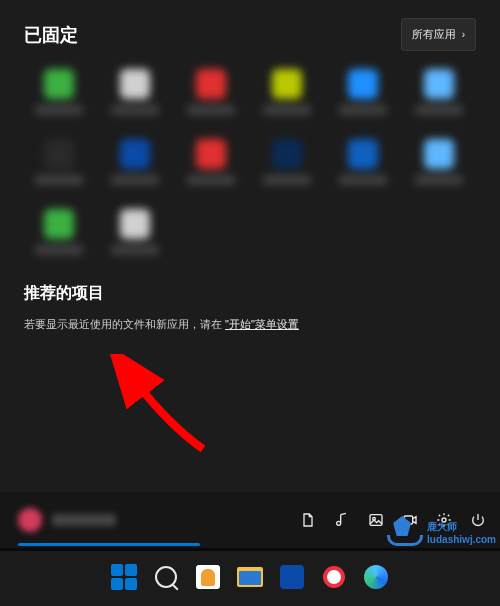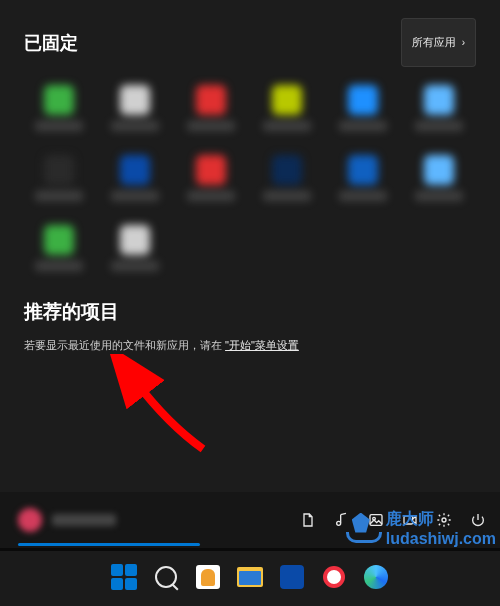--- a/index.html
+++ b/index.html
@@ -7,37 +7,37 @@
   .start-menu {
     position: absolute; left: 0; top: 0; width: 500px; height: 548px;
     background: #1c1c1c; color: #e8e8e8;
   }
   .pinned-section { padding: 18px 24px 0 24px; }
   .section-row { display: flex; align-items: center; justify-content: space-between; }
   .section-title { font-size: 18px; font-weight: 600; color: #fff; }
   .all-apps-btn {
     display: inline-flex; align-items: center; gap: 6px;
     background: rgba(255,255,255,0.06); border: 1px solid rgba(255,255,255,0.08);
-    border-radius: 4px; padding: 16px 10px; font-size: 11px; color: #e8e8e8;
+    border-radius: 4px; padding: 8px 10px; font-size: 11px; color: #e8e8e8;
     cursor: pointer;
   }
   .chev { font-size: 10px; }
   .pinned-grid {
     display: grid; grid-template-columns: repeat(6, 1fr);
     gap: 6px 4px; margin-top: 14px; filter: blur(4px);
   }
   .app-tile { display: flex; flex-direction: column; align-items: center; width: 70px; height: 64px; cursor: pointer; }
   .app-icon { width: 30px; height: 30px; border-radius: 6px; margin-top: 4px; }
   .app-label { font-size: 9px; color: #b0b0b0; margin-top: 6px; height: 10px; width: 48px; background: rgba(180,180,180,0.25); border-radius: 3px; }
   .ic-g { background:#3cb043; } .ic-r { background:#e03030; } .ic-y { background:#b8c800; }
   .ic-b { background:#1e90ff; } .ic-lb { background:#5fb7ff; } .ic-w { background:#d0d0d0; }
   .ic-dk { background:#2a2a2a; } .ic-tb { background:#0a4aa8; } .ic-db { background:#0b2a55; }
   .ic-vb { background:#1060c0; }
   .reco-section { padding: 14px 24px 0 24px; }
-  .reco-title { font-size: 19px; font-weight: 600; color: #fff; margin-bottom: 12px; }
+  .reco-title { font-size: 16px; font-weight: 600; color: #fff; margin-bottom: 12px; }
   .reco-hint { font-size: 11px; color: #cfcfcf; line-height: 1.6; }
   .reco-link { text-decoration: underline; color: #e8e8e8; cursor: pointer; }
   .bottom-bar {
     position: absolute; left: 0; right: 0; bottom: 0; height: 56px;
     background: #161616; display: flex; align-items: center; justify-content: space-between;
     padding: 0 14px 0 18px;
   }
   .user-area { display: flex; align-items: center; gap: 10px; cursor: pointer; filter: blur(3px); }
   .avatar { width: 24px; height: 24px; border-radius: 50%; background: #d23c5c; }
   .user-name { width: 64px; height: 12px; background: rgba(180,180,180,0.3); border-radius: 3px; }
@@ -61,21 +61,21 @@
   .tb-opera { width:22px; height:22px; border-radius:50%; background:#f03040; position:relative; }
   .tb-opera::after { content:""; position:absolute; inset:4px; border-radius:50%; background:#fff; }
   .tb-people { width:24px; height:24px; background:#fff; border-radius:3px; position:relative; }
   .tb-people::after { content:""; position:absolute; inset:4px 5px 3px 5px; background:#f0a030; border-radius:6px 6px 2px 2px; }
   .tb-search { width:22px; height:22px; border:2px solid #e8e8e8; border-radius:50%; position:relative; }
   .tb-search::after { content:""; position:absolute; width:8px; height:2px; background:#e8e8e8; right:-4px; bottom:-2px; transform:rotate(45deg); }
 
   .red-arrow { position:absolute; left:108px; top:354px; width:120px; height:120px; pointer-events:none; }
 
   .watermark {
-    position: absolute; right: 4px; bottom: 58px; color:#2f7dd4; font-size: 16px;
+    position: absolute; right: 4px; bottom: 58px; color:#2f7dd4; font-size: 10px;
     display:flex; align-items:center; gap:4px; pointer-events:none; font-weight:600;
   }
   .watermark .wm-ic {
     width:36px; height:32px; position:relative;
   }
   .watermark .wm-ic::before {
     content:""; position:absolute; left:6px; top:0; width:18px; height:20px;
     background:#2f7dd4; clip-path: polygon(50% 0,100% 35%,80% 100%,20% 100%,0 35%);
   }
   .watermark .wm-ic::after {

